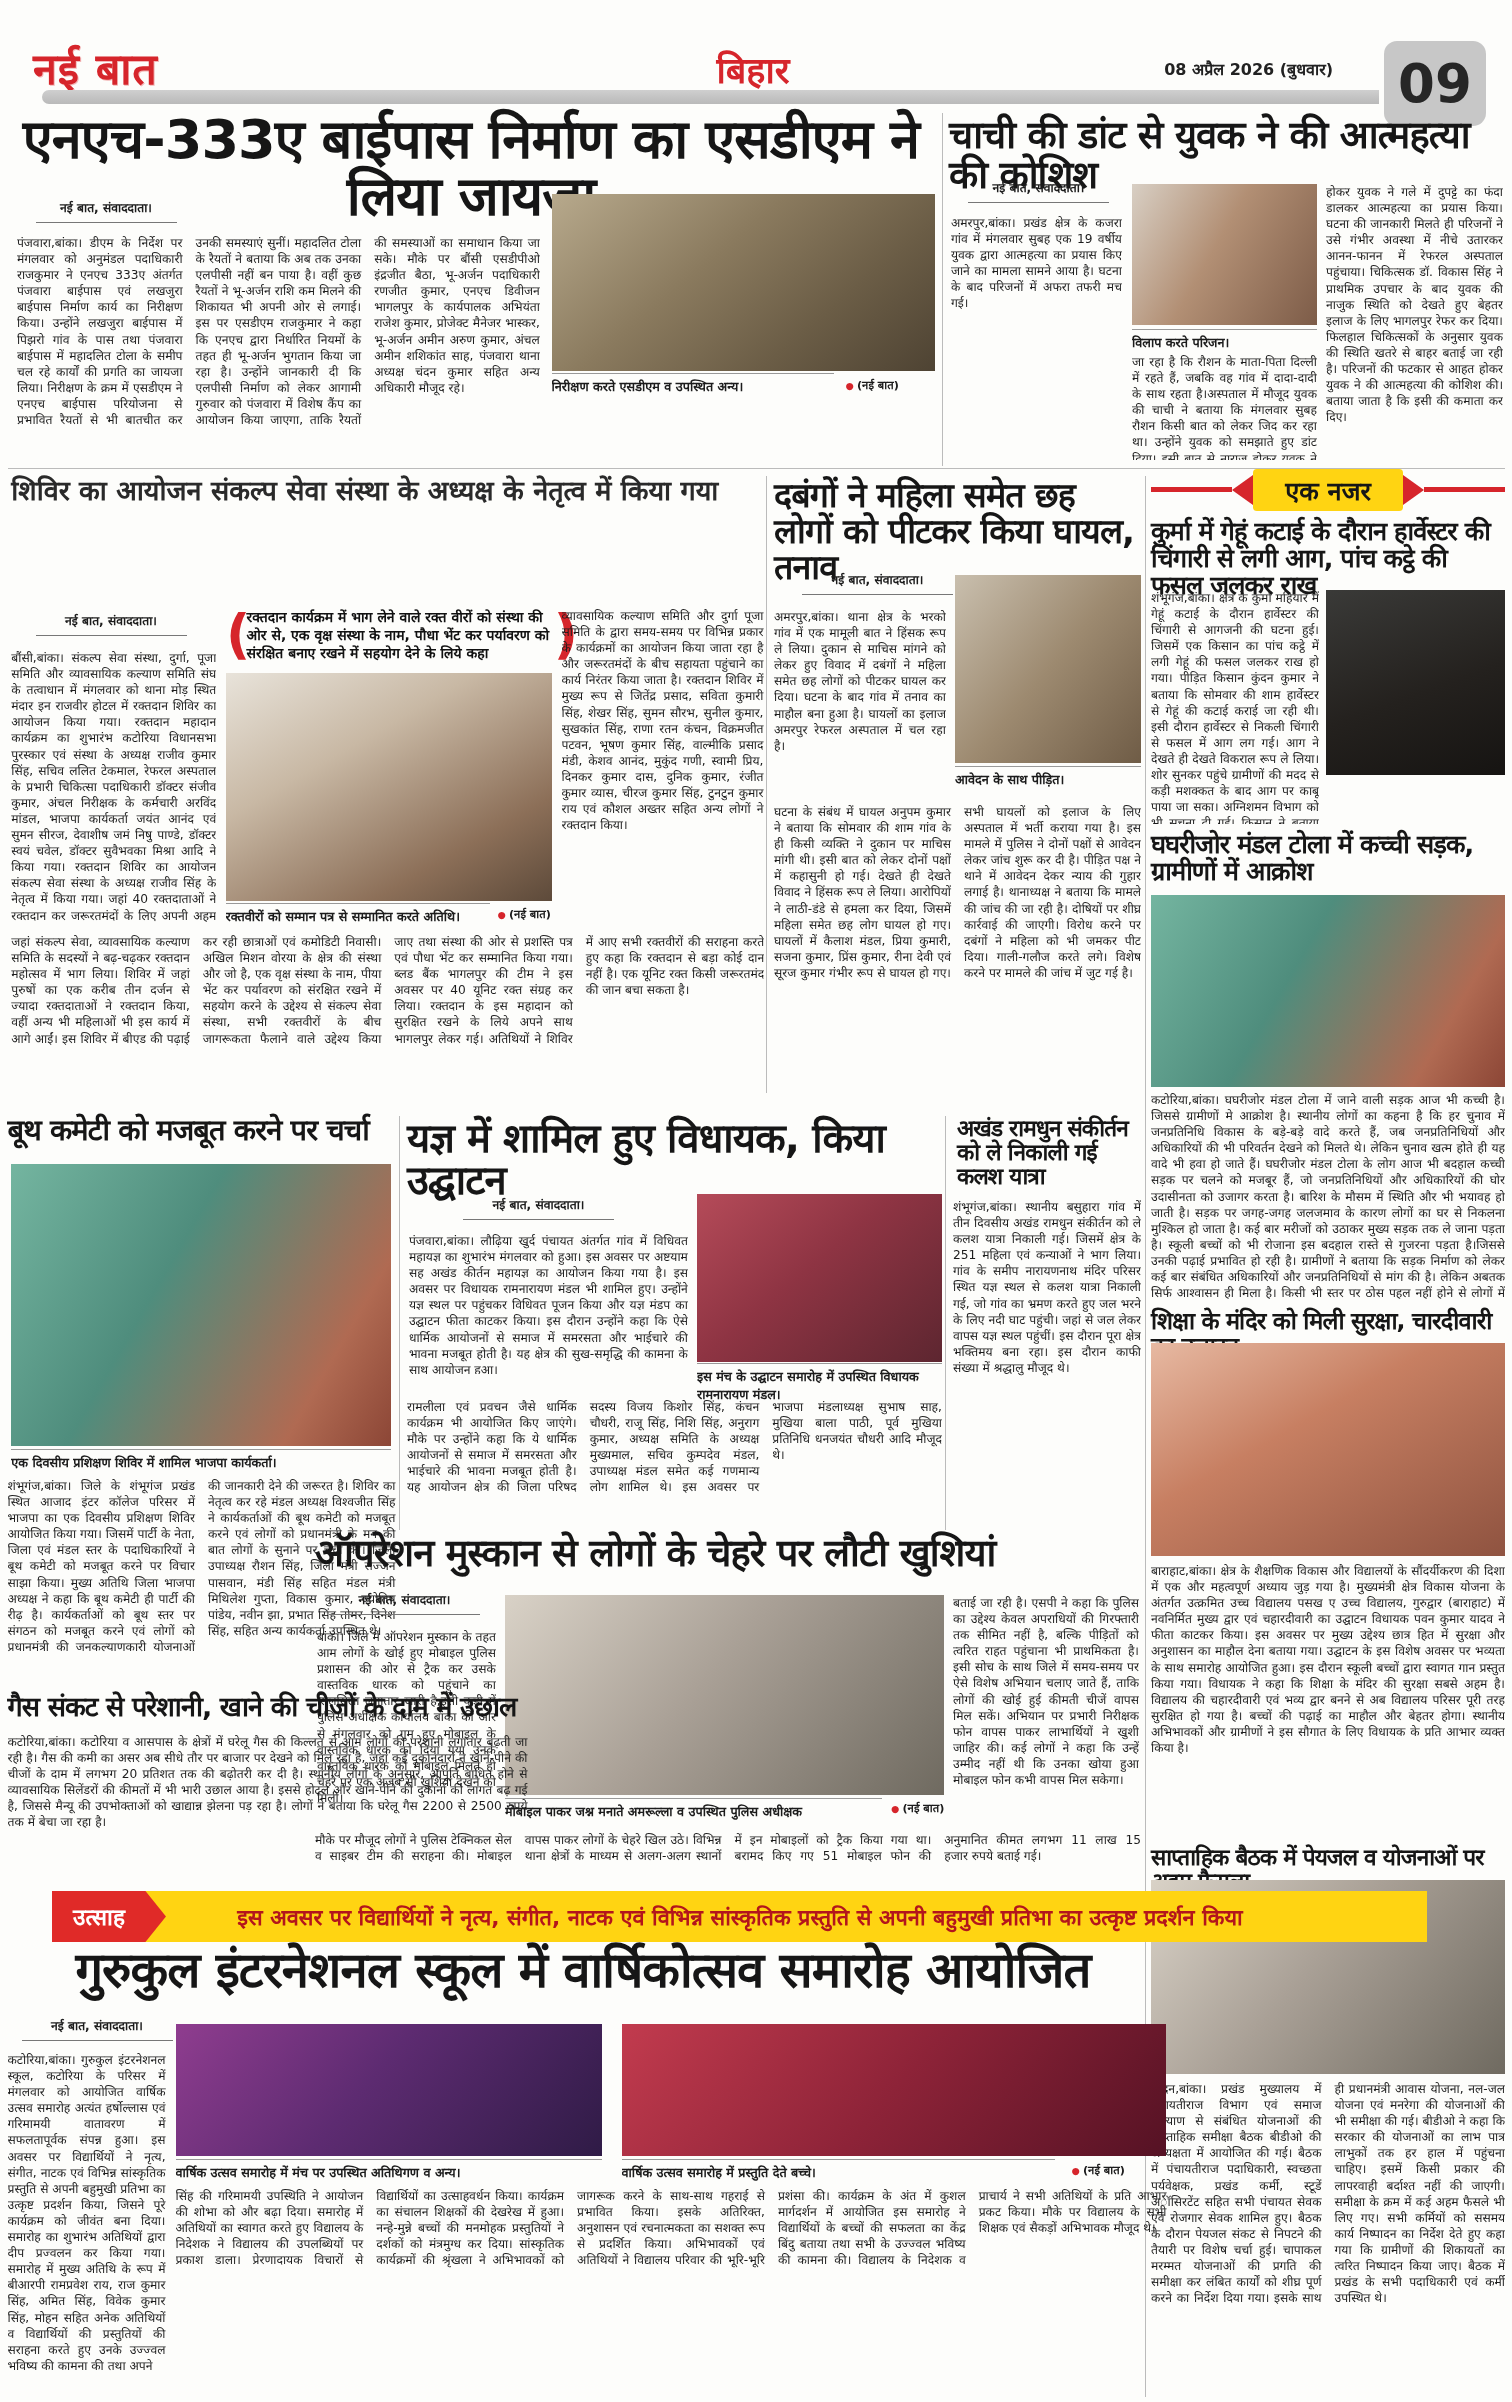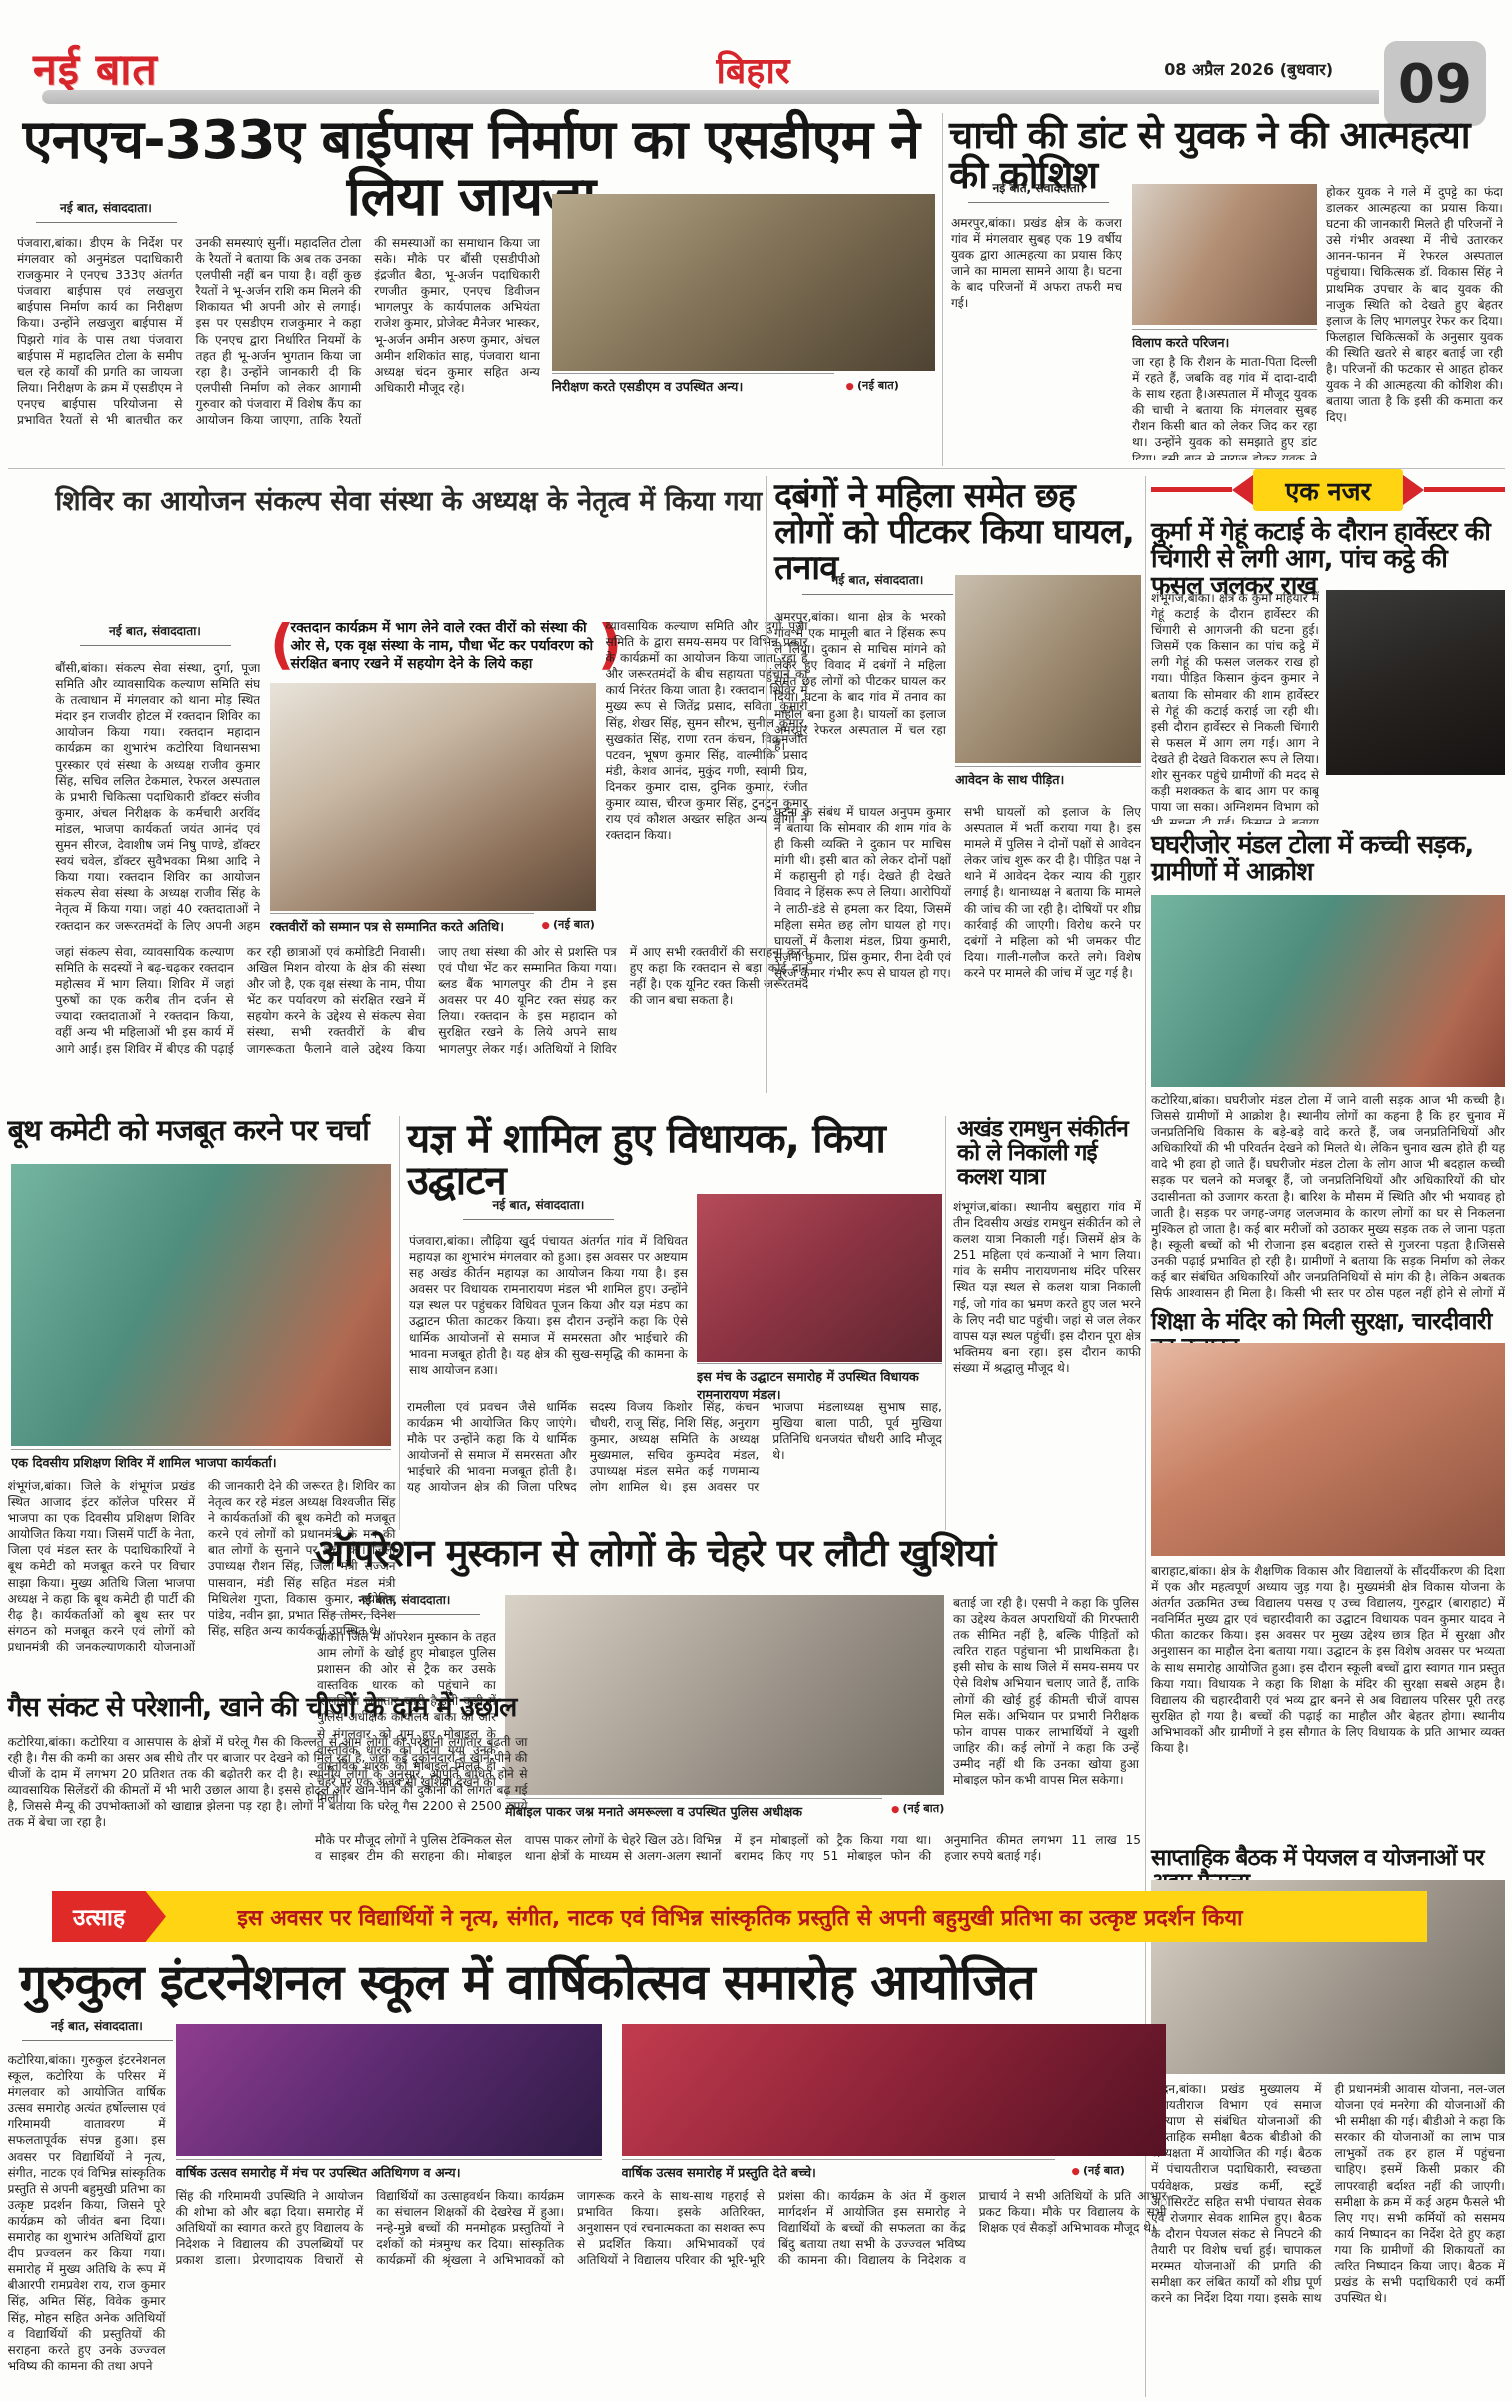--- a/index.html
+++ b/index.html
@@ -84,21 +84,21 @@
     <div class="byline" style="position:absolute;left:19px;top:72px;width:141px;">नई बात, संवाददाता।</div>
     <div class="body" style="position:absolute;left:1.9px;top:108px;width:171px;height:245px;">अमरपुर,बांका। प्रखंड क्षेत्र के कजरा गांव में मंगलवार सुबह एक 19 वर्षीय युवक द्वारा आत्महत्या का प्रयास किए जाने का मामला सामने आया है। घटना के बाद परिजनों में अफरा तफरी मच गई।</div>
     <div class="photo ph2" style="position:absolute;left:183px;top:77px;width:185px;height:141px;"></div>
     <div class="caption" style="position:absolute;left:183px;top:222px;width:185px;">विलाप करते परिजन।</div>
     <div class="body" style="position:absolute;left:183px;top:247px;width:185px;height:106px;">जा रहा है कि रौशन के माता-पिता दिल्ली में रहते हैं, जबकि वह गांव में दादा-दादी के साथ रहता है।अस्पताल में मौजूद युवक की चाची ने बताया कि मंगलवार सुबह रौशन किसी बात को लेकर जिद कर रहा था। उन्होंने युवक को समझाते हुए डांट दिया। इसी बात से नाराज होकर युवक ने यह कदम उठा लिया।</div>
     <div class="body" style="position:absolute;left:377px;top:77px;width:177px;height:276px;">होकर युवक ने गले में दुपट्टे का फंदा डालकर आत्महत्या का प्रयास किया।घटना की जानकारी मिलते ही परिजनों ने उसे गंभीर अवस्था में नीचे उतारकर आनन-फानन में रेफरल अस्पताल पहुंचाया। चिकित्सक डॉ. विकास सिंह ने प्राथमिक उपचार के बाद युवक की नाजुक स्थिति को देखते हुए बेहतर इलाज के लिए भागलपुर रेफर कर दिया। फिलहाल चिकित्सकों के अनुसार युवक की स्थिति खतरे से बाहर बताई जा रही है। परिजनों की फटकार से आहत होकर युवक ने की आत्महत्या की कोशिश की। बताया जाता है कि इसी की कमाता कर दिए।</div>
   </section>
 
   <div class="abs hrule" style="left:7.5px;top:468px;width:1497px;"></div>
 
-  <section class="abs" style="left:7.5px;top:481px;width:758px;height:624px;margin-left:44px;">
+  <section class="abs" style="left:7.5px;top:471px;width:758px;height:624px;">
     <div class="kicker" style="position:absolute;left:3.8px;top:0;width:100%;font-size:27px;">शिविर का आयोजन संकल्प सेवा संस्था के अध्यक्ष के नेतृत्व में किया गया</div>
     <div class="byline" style="position:absolute;left:28px;top:141px;width:151px;">नई बात, संवाददाता।</div>
     <div class="body" style="position:absolute;left:3.8px;top:179px;width:205px;height:273px;">बौंसी,बांका। संकल्प सेवा संस्था, दुर्गा, पूजा समिति और व्यावसायिक कल्याण समिति संघ के तत्वाधान में मंगलवार को थाना मोड़ स्थित मंदार इन राजवीर होटल में रक्तदान शिविर का आयोजन किया गया। रक्तदान महादान कार्यक्रम का शुभारंभ कटोरिया विधानसभा पुरस्कार एवं संस्था के अध्यक्ष राजीव कुमार सिंह, सचिव ललित टेकमाल, रेफरल अस्पताल के प्रभारी चिकित्सा पदाधिकारी डॉक्टर संजीव कुमार, अंचल निरीक्षक के कर्मचारी अरविंद मांडल, भाजपा कार्यकर्ता जयंत आनंद एवं सुमन सीरज, देवाशीष जमं निषु पाण्डे, डॉक्टर स्वयं चवेल, डॉक्टर सुवैभवका मिश्रा आदि ने किया गया। रक्तदान शिविर का आयोजन संकल्प सेवा संस्था के अध्यक्ष राजीव सिंह के नेतृत्व में किया गया। जहां 40 रक्तदाताओं ने रक्तदान कर जरूरतमंदों के लिए अपनी अहम भूमिका निभाई।</div>
     <div class="standfirst" style="position:absolute;left:224px;top:137px;width:311px;">रक्तदान कार्यक्रम में भाग लेने वाले रक्त वीरों को संस्था की ओर से, एक वृक्ष संस्था के नाम, पौधा भेंट कर पर्यावरण को संरक्षित बनाए रखने में सहयोग देने के लिये कहा</div>
     <div class="photo ph3" style="position:absolute;left:218px;top:202px;width:326px;height:228px;"></div>
     <div class="caption" style="position:absolute;left:218px;top:432px;width:264px;">रक्तवीरों को सम्मान पत्र से सम्मानित करते अतिथि।</div>
     <div class="credit" style="position:absolute;left:490px;top:435px;">(नई बात)</div>
     <div class="body" style="position:absolute;left:554px;top:137px;width:202px;height:315px;">व्यावसायिक कल्याण समिति और दुर्गा पूजा समिति के द्वारा समय-समय पर विभिन्न प्रकार के कार्यक्रमों का आयोजन किया जाता रहा है और जरूरतमंदों के बीच सहायता पहुंचाने का कार्य निरंतर किया जाता है। रक्तदान शिविर में मुख्य रूप से जितेंद्र प्रसाद, सविता कुमारी सिंह, शेखर सिंह, सुमन सौरभ, सुनील कुमार, सुखकांत सिंह, राणा रतन कंचन, विक्रमजीत पटवन, भूषण कुमार सिंह, वाल्मीकि प्रसाद मंडी, केशव आनंद, मुकुंद गणी, स्वामी प्रिय, दिनकर कुमार दास, दुनिक कुमार, रंजीत कुमार व्यास, चीरज कुमार सिंह, टुनटुन कुमार राय एवं कौशल अख्तर सहित अन्य लोगों ने रक्तदान किया।</div>
     <div class="body cols4" style="position:absolute;left:3.8px;top:463px;width:753px;height:158px;">जहां संकल्प सेवा, व्यावसायिक कल्याण समिति के सदस्यों ने बढ़-चढ़कर रक्तदान महोत्सव में भाग लिया। शिविर में जहां पुरुषों का एक करीब तीन दर्जन से ज्यादा रक्तदाताओं ने रक्तदान किया, वहीं अन्य भी महिलाओं भी इस कार्य में आगे आईं। इस शिविर में बीएड की पढ़ाई कर रही छात्राओं एवं कमोडिटी निवासी। अखिल मिशन वोरया के क्षेत्र की संस्था और जो है, एक वृक्ष संस्था के नाम, पीया भेंट कर पर्यावरण को संरक्षित रखने में सहयोग करने के उद्देश्य से संकल्प सेवा संस्था, सभी रक्तवीरों के बीच जागरूकता फैलाने वाले उद्देश्य किया जाए तथा संस्था की ओर से प्रशस्ति पत्र एवं पौधा भेंट कर सम्मानित किया गया। ब्लड बैंक भागलपुर की टीम ने इस अवसर पर 40 यूनिट रक्त संग्रह कर लिया। रक्तदान के इस महादान को सुरक्षित रखने के लिये अपने साथ भागलपुर लेकर गई। अतिथियों ने शिविर में आए सभी रक्तवीरों की सराहना करते हुए कहा कि रक्तदान से बड़ा कोई दान नहीं है। एक यूनिट रक्त किसी जरूरतमंद की जान बचा सकता है।</div>
   </section>
@@ -180,21 +180,21 @@
     <h1 class="headline" style="position:absolute;left:0;top:0;width:100%;font-size:27px;margin:0;">गैस संकट से परेशानी, खाने की चीजों के दाम में उछाल</h1>
     <div class="body" style="position:absolute;left:0;top:41px;width:520px;height:141px;">कटोरिया,बांका। कटोरिया व आसपास के क्षेत्रों में घरेलू गैस की किल्लत से आम लोगों की परेशानी लगातार बढ़ती जा रही है। गैस की कमी का असर अब सीधे तौर पर बाजार पर देखने को मिल रहा है, जहां कई दुकानदारों ने खाने-पीने की चीजों के दाम में लगभग 20 प्रतिशत तक की बढ़ोतरी कर दी है। स्थानीय लोगों के अनुसार, आपूर्ति बाधित होने से व्यावसायिक सिलेंडरों की कीमतों में भी भारी उछाल आया है। इससे होटल और खाने-पीने की दुकानों की लागत बढ़ गई है, जिससे मैन्यू की उपभोक्ताओं को खाद्यान्न झेलना पड़ रहा है। लोगों ने बताया कि घरेलू गैस 2200 से 2500 रुपये तक में बेचा जा रहा है।</div>
   </section>
 
   <div class="abs strip" style="left:52px;top:1891px;width:1375px;height:51px;">
     <div class="strip-badge">उत्साह</div>
     <div class="strip-text">इस अवसर पर विद्यार्थियों ने नृत्य, संगीत, नाटक एवं विभिन्न सांस्कृतिक प्रस्तुति से अपनी बहुमुखी प्रतिभा का उत्कृष्ट प्रदर्शन किया</div>
   </div>
 
   <section class="abs" style="left:7.5px;top:1945px;width:1151px;height:452px;">
-    <h1 class="headline" style="position:absolute;left:0;top:0;width:100%;font-size:49px;margin:12px;">गुरुकुल इंटरनेशनल स्कूल में वार्षिकोत्सव समारोह आयोजित</h1>
+    <h1 class="headline" style="position:absolute;left:0;top:0;width:100%;font-size:49px;margin:0;text-align:center;">गुरुकुल इंटरनेशनल स्कूल में वार्षिकोत्सव समारोह आयोजित</h1>
     <div class="byline" style="position:absolute;left:14px;top:72px;width:151px;">नई बात, संवाददाता।</div>
     <div class="body" style="position:absolute;left:0;top:107px;width:158px;height:345px;">कटोरिया,बांका। गुरुकुल इंटरनेशनल स्कूल, कटोरिया के परिसर में मंगलवार को आयोजित वार्षिक उत्सव समारोह अत्यंत हर्षोल्लास एवं गरिमामयी वातावरण में सफलतापूर्वक संपन्न हुआ। इस अवसर पर विद्यार्थियों ने नृत्य, संगीत, नाटक एवं विभिन्न सांस्कृतिक प्रस्तुति से अपनी बहुमुखी प्रतिभा का उत्कृष्ट प्रदर्शन किया, जिसने पूरे कार्यक्रम को जीवंत बना दिया। समारोह का शुभारंभ अतिथियों द्वारा दीप प्रज्वलन कर किया गया। समारोह में मुख्य अतिथि के रूप में बीआरपी रामप्रवेश राय, राज कुमार सिंह, अमित सिंह, विवेक कुमार सिंह, मोहन सहित अनेक अतिथियों व विद्यार्थियों की प्रस्तुतियों की सराहना करते हुए उनके उज्ज्वल भविष्य की कामना की तथा अपने</div>
     <div class="photo ph10" style="position:absolute;left:168px;top:79px;width:426px;height:132px;"></div>
     <div class="caption" style="position:absolute;left:168px;top:214px;width:426px;">वार्षिक उत्सव समारोह में मंच पर उपस्थित अतिथिगण व अन्य।</div>
     <div class="photo ph11" style="position:absolute;left:614px;top:79px;width:544px;height:132px;"></div>
     <div class="caption" style="position:absolute;left:614px;top:214px;width:433px;">वार्षिक उत्सव समारोह में प्रस्तुति देते बच्चे।</div>
     <div class="credit" style="position:absolute;left:1064px;top:217px;">(नई बात)</div>
     <div class="body cols5" style="position:absolute;left:168px;top:243px;width:991px;height:209px;">सिंह की गरिमामयी उपस्थिति ने आयोजन की शोभा को और बढ़ा दिया। समारोह में अतिथियों का स्वागत करते हुए विद्यालय के निदेशक ने विद्यालय की उपलब्धियों पर प्रकाश डाला। प्रेरणादायक विचारों से विद्यार्थियों का उत्साहवर्धन किया। कार्यक्रम का संचालन शिक्षकों की देखरेख में हुआ। नन्हे-मुन्ने बच्चों की मनमोहक प्रस्तुतियों ने दर्शकों को मंत्रमुग्ध कर दिया। सांस्कृतिक कार्यक्रमों की श्रृंखला ने अभिभावकों को जागरूक करने के साथ-साथ गहराई से प्रभावित किया। इसके अतिरिक्त, अनुशासन एवं रचनात्मकता का सशक्त रूप से प्रदर्शित किया। अभिभावकों एवं अतिथियों ने विद्यालय परिवार की भूरि-भूरि प्रशंसा की। कार्यक्रम के अंत में कुशल मार्गदर्शन में आयोजित इस समारोह ने विद्यार्थियों के बच्चों की सफलता का केंद्र बिंदु बताया तथा सभी के उज्ज्वल भविष्य की कामना की। विद्यालय के निदेशक व प्राचार्य ने सभी अतिथियों के प्रति आभार प्रकट किया। मौके पर विद्यालय के सभी शिक्षक एवं सैकड़ों अभिभावक मौजूद थे।</div>
   </section>
 

